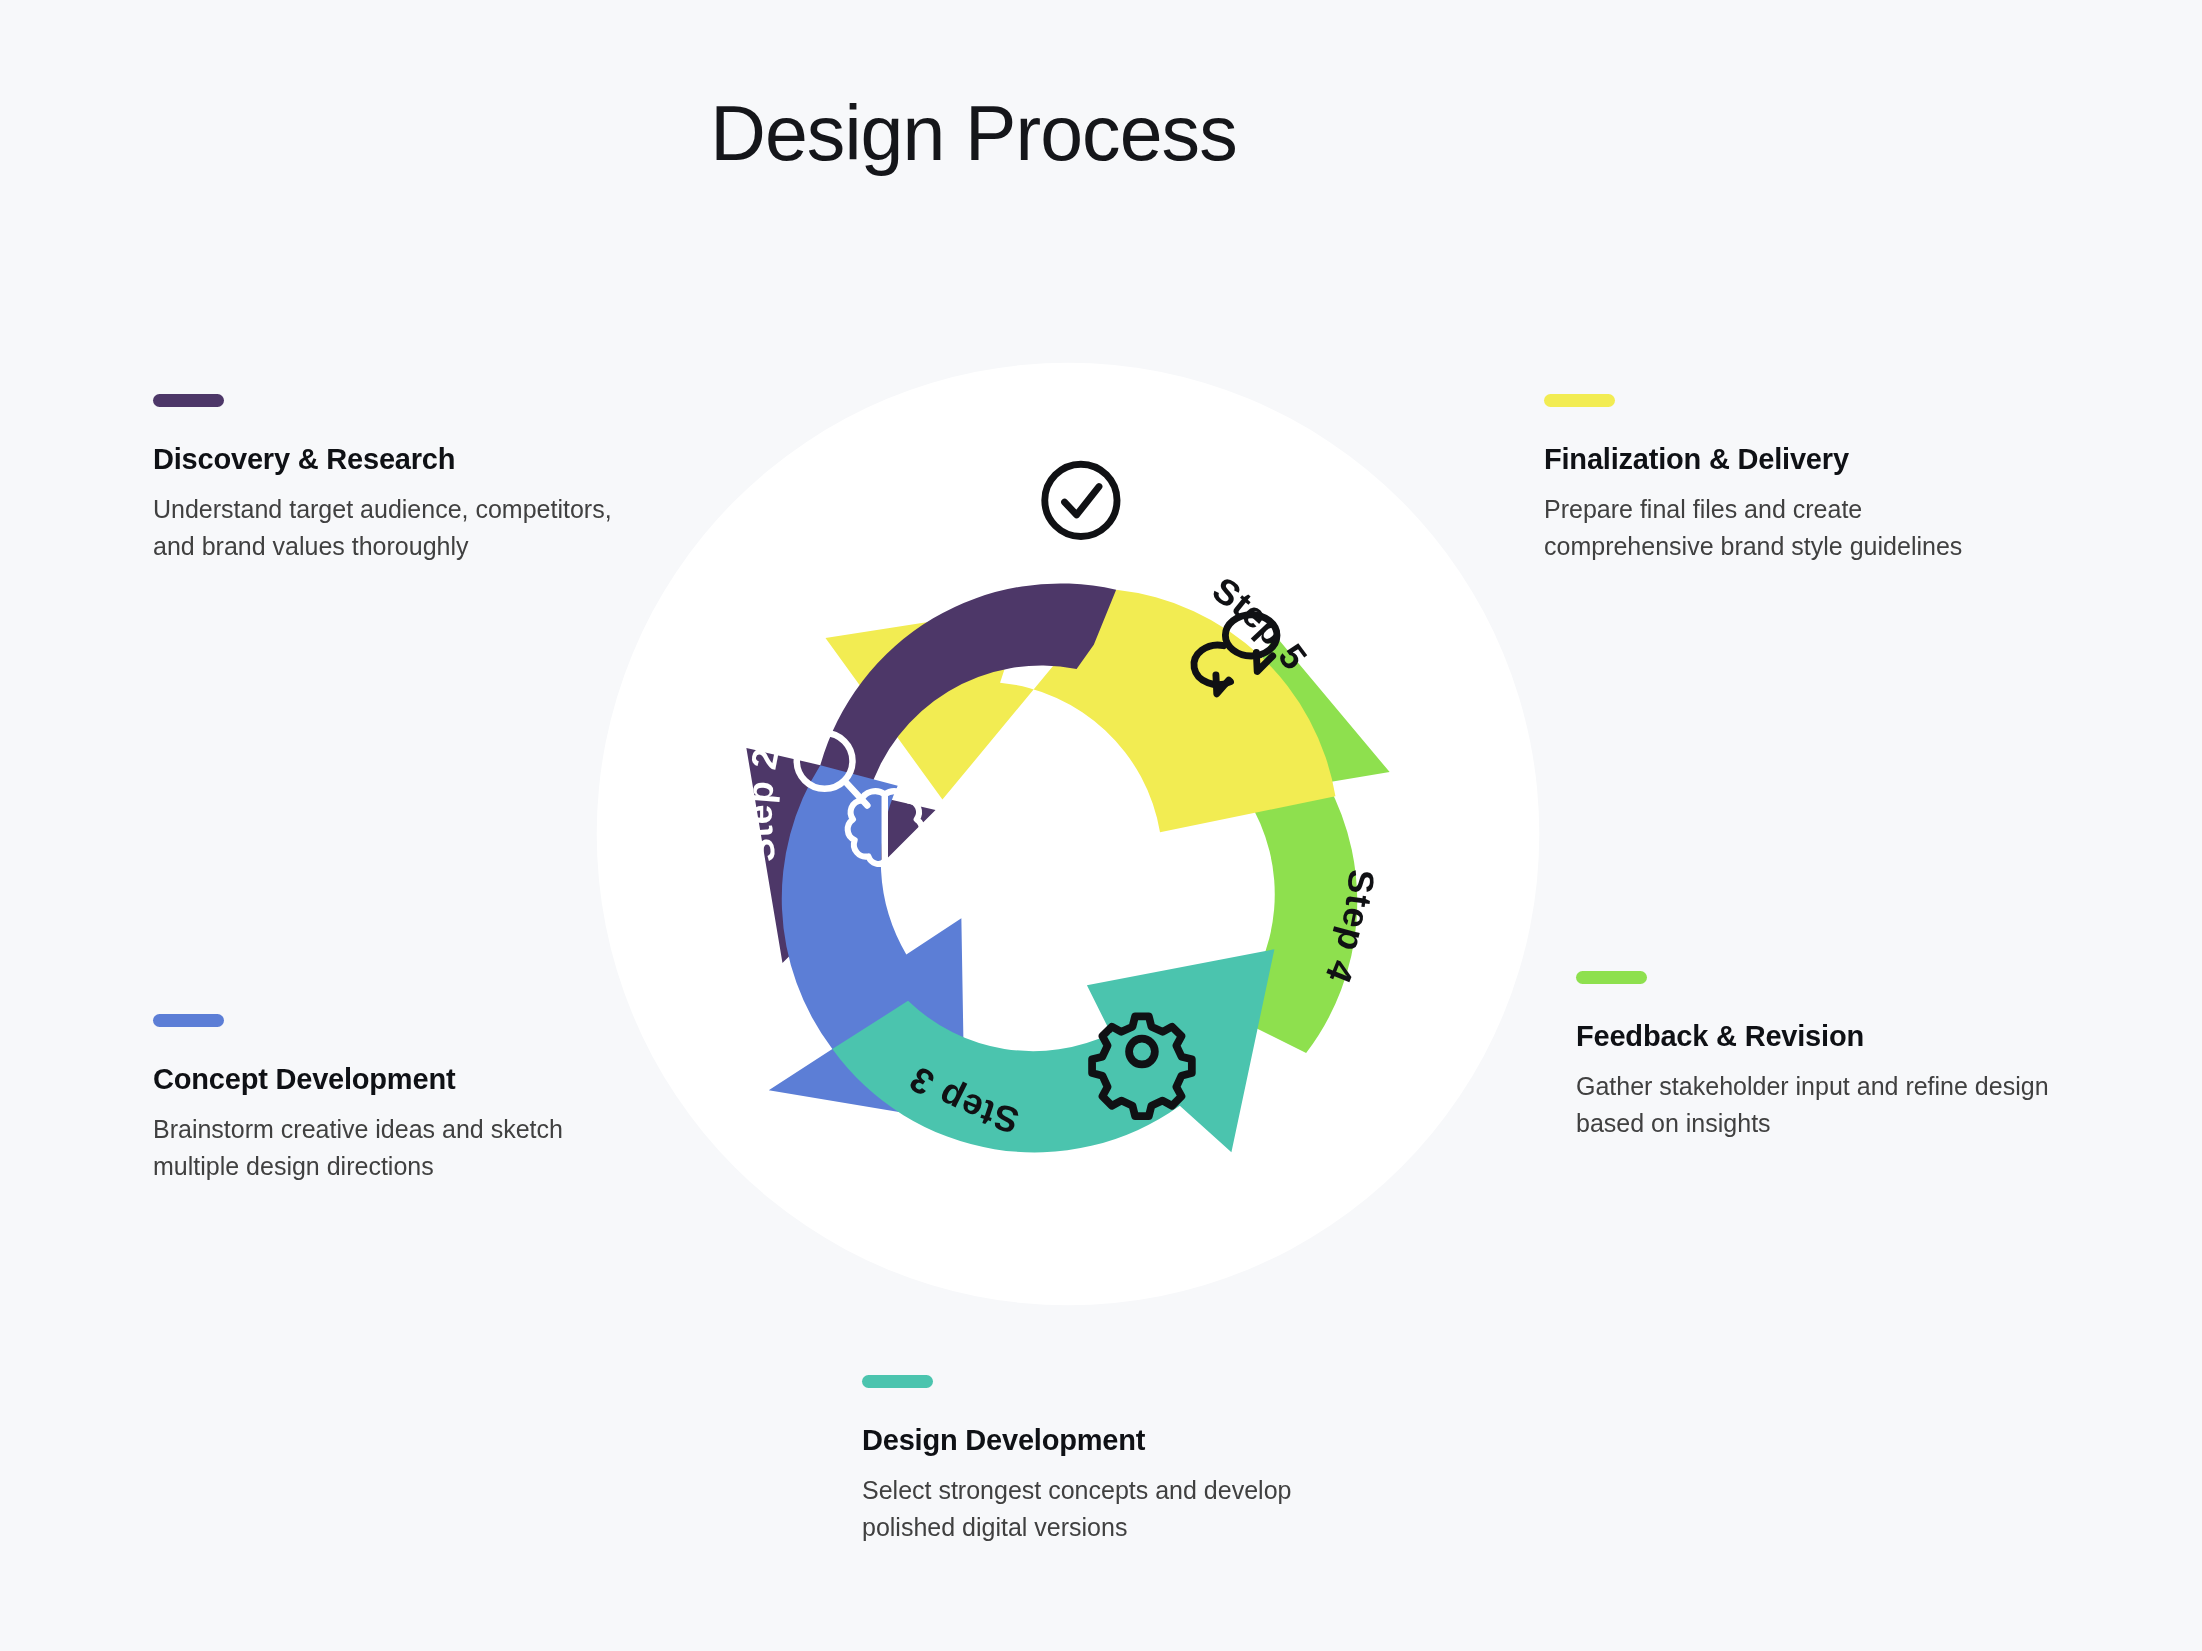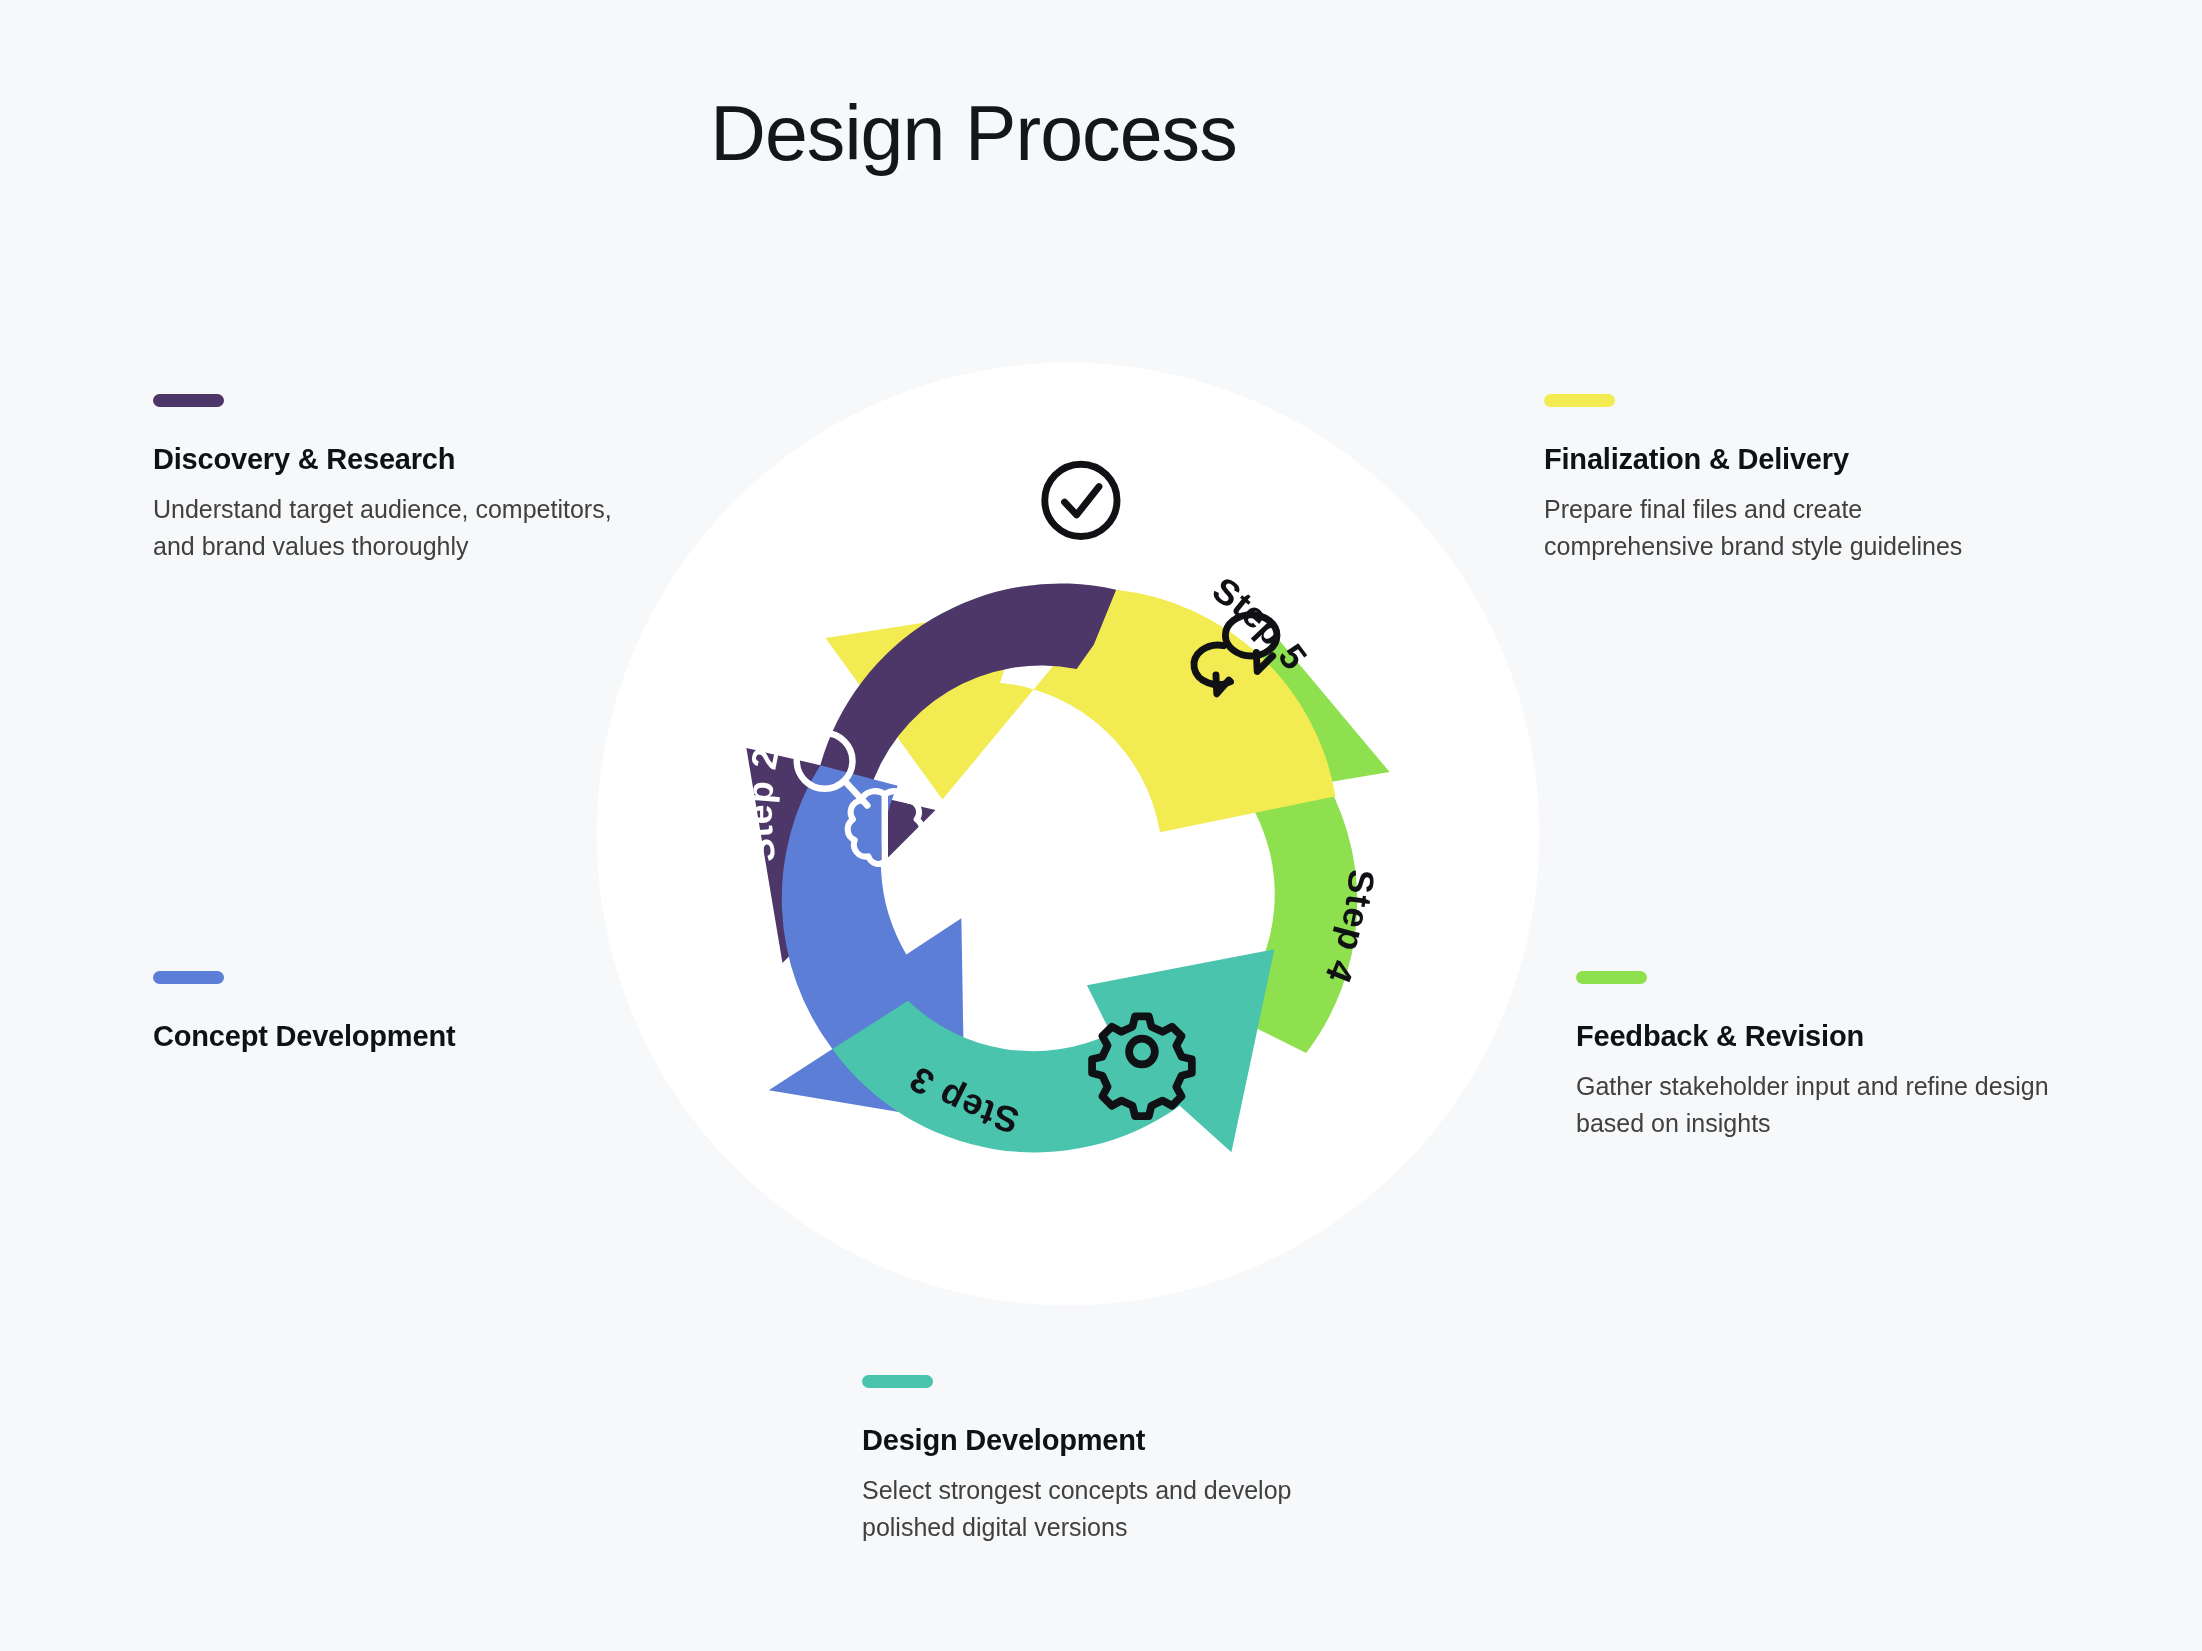--- a/index.html
+++ b/index.html
@@ -39,21 +39,21 @@
   }
   .label-desc {
     margin-top: 14.6px;
     font-size: 25px;
     font-weight: 400;
     color: #404040;
     line-height: 1.47;
   }
 
   #lb-discovery   { left: 153px;  top: 394px;  width: 482px; }
-  #lb-concept     { left: 153px;  top: 971px; width: 490px; }
+  #lb-concept     { left: 153px;  top: 1014px; width: 490px; }
   #lb-finalization{ left: 1520px; top: 394px;  width: 482px; margin-left: 24px; }
   #lb-feedback    { left: 1576px; top: 971px; width: 482px; }
   #lb-refinement  { left: 862px; top: 1375px; width: 516px; }
 
   
   #cycle {
     position: absolute;
     left: 595px; top: 361px;
     width: 946px; height: 946px;
   }
@@ -208,20 +208,21 @@
 
   <div class="label-block" id="lb-discovery">
     <div class="accent-bar" style="background:#4d3768"></div>
     <div class="label-title">Discovery &amp; Research</div>
     <div class="label-desc">Understand target audience, competitors, and brand values thoroughly</div>
   </div>
 
   <div class="label-block" id="lb-concept">
     <div class="accent-bar" style="background:#5c7ed6"></div>
     <div class="label-title">Concept Development</div>
+    <div class="label-desc">Brainstorm creative ideas and sketch multiple design directions</div>
   </div>
 
   <div class="label-block" id="lb-finalization">
     <div class="accent-bar" style="background:#f2ec52"></div>
     <div class="label-title">Finalization &amp; Delivery</div>
     <div class="label-desc">Prepare final files and create comprehensive brand style guidelines</div>
   </div>
 
   <div class="label-block" id="lb-feedback">
     <div class="accent-bar" style="background:#8ee04e"></div>

